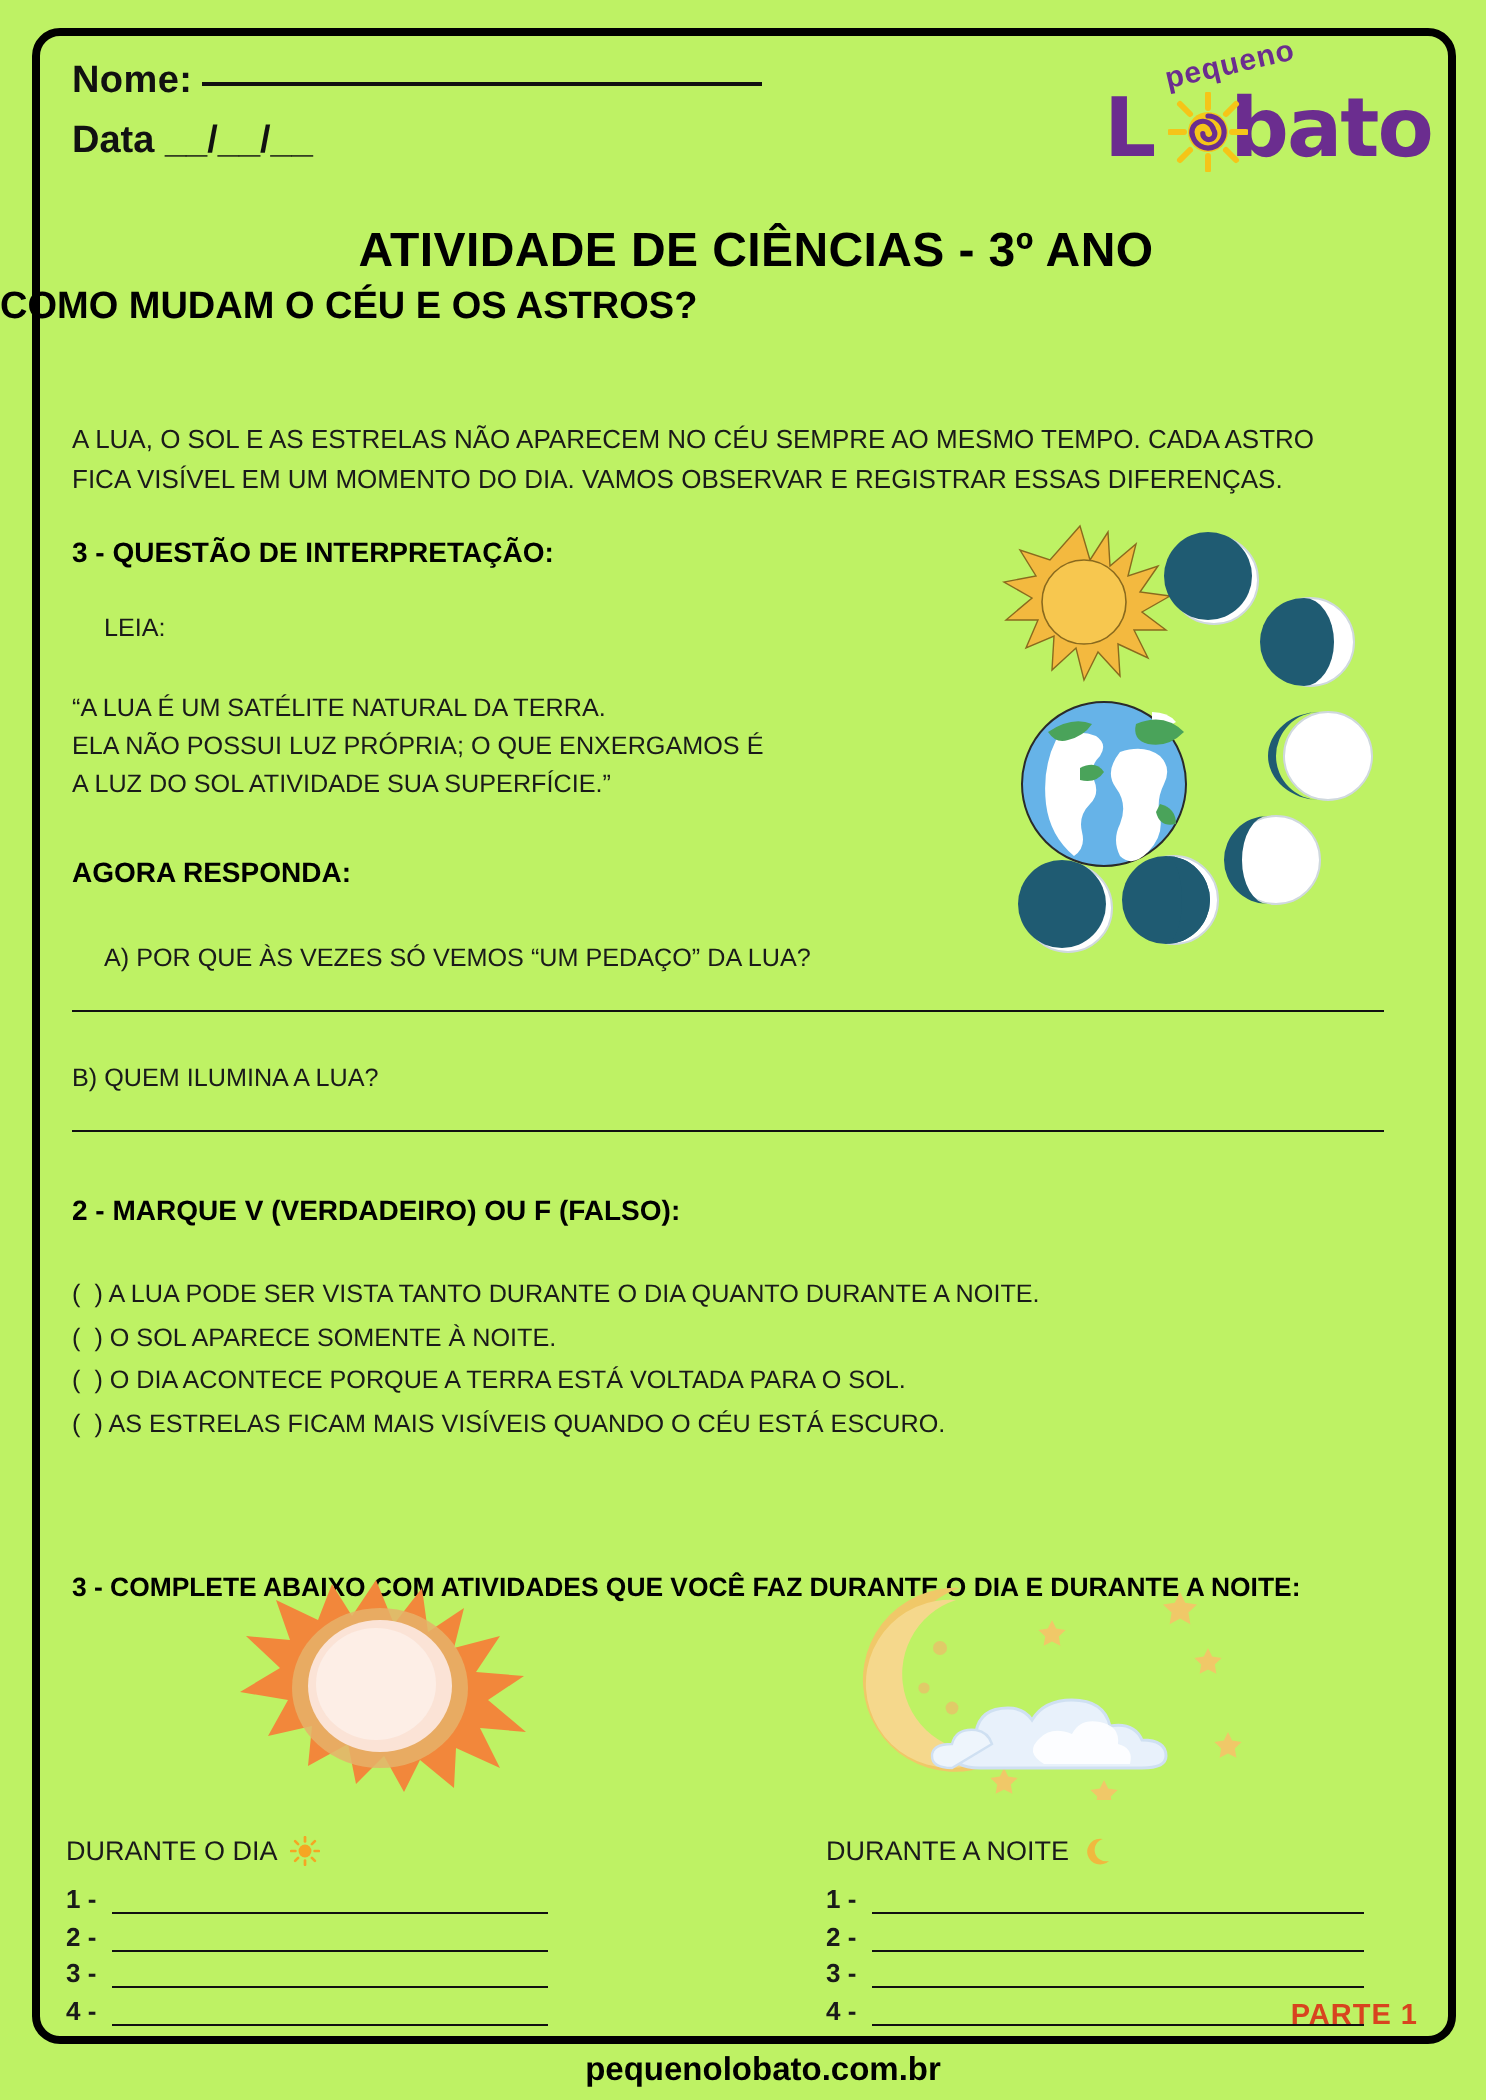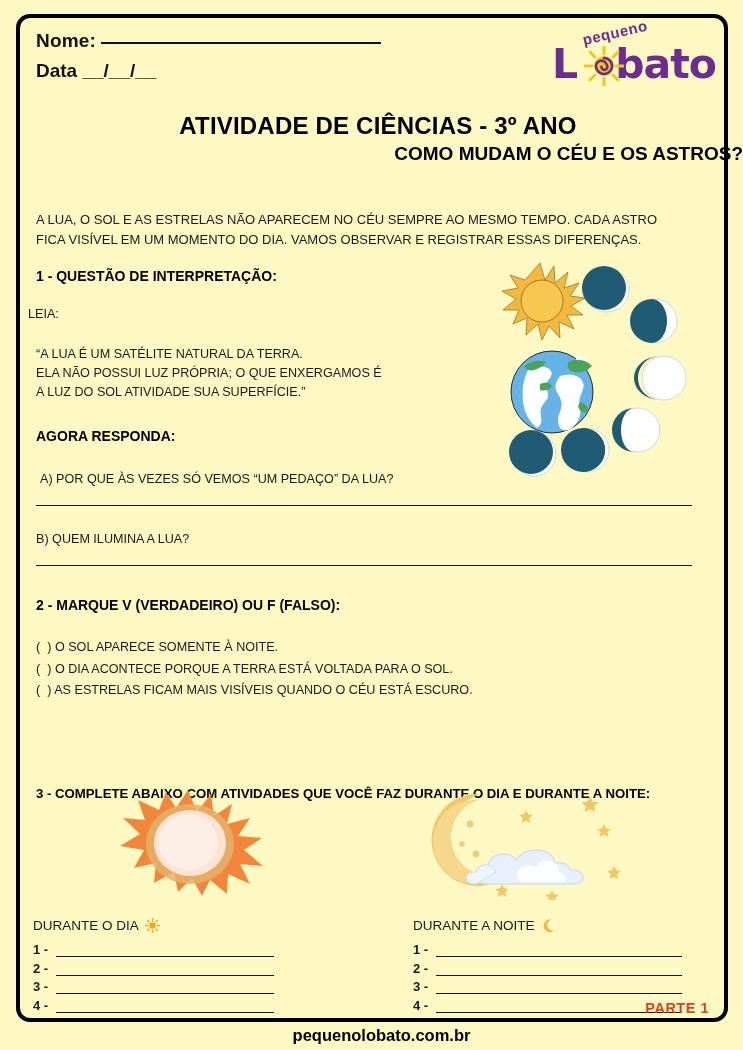--- a/index.html
+++ b/index.html
@@ -5,21 +5,21 @@
   * { box-sizing: border-box; margin: 0; padding: 0; }
   html, body {
     width: 743px; height: 1050px;
     background: #ffffff;
     font-family: "Liberation Sans", sans-serif;
     overflow: hidden;
   }
   .page {
     position: relative;
     width: 743px; height: 1050px;
-    background: #fef9c3;
+    background: #bef264;
   }
   .sheet-border {
     position: absolute;
     left: 16px; top: 14px;
     width: 712px; height: 1008px;
     border: 4px solid #000;
     border-radius: 14px;
   }
 
   
@@ -55,38 +55,38 @@
   
   .title-main {
     position: absolute; left: 0; right: 0; top: 112px;
     text-align: center; font-size: 24px; font-weight: bold;
     color: #000; letter-spacing: .2px;
     font-family: "Liberation Sans", sans-serif;
     padding-left: 13px;
   }
   .title-sub {
     position: absolute; left: 0; right: 0; top: 143px;
-    text-align: right; font-size: 19px; font-weight: bold; color: #000;
+    text-align: left; font-size: 19px; font-weight: bold; color: #000;
   }
 
   
   .intro {
     position: absolute; left: 36px; top: 210px; width: 650px;
     font-size: 13px; color: #1a1a1a; line-height: 1.55;
   }
   .q-head {
     position: absolute; font-size: 14px; font-weight: bold; color: #000;
   }
   .p-txt { position: absolute; font-size: 12.6px; color: #1a1a1a; line-height: 1.5; }
 
   .q1 { left: 36px; top: 268px; }
-  .leia { left: 28px; top: 305px; }
+  .leia { left: 52px; top: 305px; }
   .quote { left: 36px; top: 345px; width: 430px; }
   .agora { left: 36px; top: 428px; }
-  .qa { left: 40px; top: 470px; }
+  .qa { left: 52px; top: 470px; }
   .qb { left: 36px; top: 530px; }
   .ansline {
     position: absolute; left: 36px; width: 656px;
     border-bottom: 1.6px solid #111;
   }
   .ansline.a { top: 505px; }
   .ansline.b { top: 565px; }
 
   .q2 { left: 36px; top: 597px; }
   .tf-list { position: absolute; left: 36px; top: 637px; font-size: 12.6px; color: #1a1a1a; }
@@ -151,21 +151,21 @@
       </g>
       <path d="M20 12 a8 8 0 1 1 -7.5 10.6 a5.5 5.5 0 1 1 10.3 -3.6 a3 3 0 1 1 -5.4 1.8" fill="none" stroke="#6b2d8f" stroke-width="2.6" stroke-linecap="round"></path>
     </svg>
   </div>
 
   <div class="title-main">ATIVIDADE DE CIÊNCIAS - 3º ANO</div>
   <div class="title-sub">COMO MUDAM O CÉU E OS ASTROS?</div>
 
   <div class="intro">A LUA, O SOL E AS ESTRELAS NÃO APARECEM NO CÉU SEMPRE AO MESMO TEMPO. CADA ASTRO FICA VISÍVEL EM UM MOMENTO DO DIA. VAMOS OBSERVAR E REGISTRAR ESSAS DIFERENÇAS.</div>
 
-  <div class="q-head q1">1 - QUESTÃO DE INTERPRETAÇÃO:</div>
+  <div class="q-head q1">3 - QUESTÃO DE INTERPRETAÇÃO:</div>
   <div class="p-txt leia">LEIA:</div>
   <div class="p-txt quote">
     <div>“A LUA É UM SATÉLITE NATURAL DA TERRA.</div>
     <div>ELA NÃO POSSUI LUZ PRÓPRIA; O QUE ENXERGAMOS É</div>
     <div>A LUZ DO SOL ATIVIDADE SUA SUPERFÍCIE.”</div>
   </div>
   <div class="q-head agora">AGORA RESPONDA:</div>
   <div class="p-txt qa">A) POR QUE ÀS VEZES SÓ VEMOS “UM PEDAÇO” DA LUA?</div>
   <div class="ansline a"></div>
   <div class="p-txt qb">B) QUEM ILUMINA A LUA?</div>
@@ -219,20 +219,21 @@
       </g>
       <g>
         <circle cx="37" cy="196" r="22" fill="#ffffff" stroke="#cfd8de" stroke-width="1"></circle>
         <circle cx="34" cy="194" r="22" fill="#1f5b72"></circle>
       </g>
     </g>
   </svg>
 
   <div class="q-head q2">2 - MARQUE V (VERDADEIRO) OU F (FALSO):</div>
   <div class="tf-list">
+    <div>(  ) A LUA PODE SER VISTA TANTO DURANTE O DIA QUANTO DURANTE A NOITE.</div>
     <div>(  ) O SOL APARECE SOMENTE À NOITE.</div>
     <div>(  ) O DIA ACONTECE PORQUE A TERRA ESTÁ VOLTADA PARA O SOL.</div>
     <div>(  ) AS ESTRELAS FICAM MAIS VISÍVEIS QUANDO O CÉU ESTÁ ESCURO.</div>
   </div>
 
   <div class="q-head q3">3 - COMPLETE ABAIXO COM ATIVIDADES QUE VOCÊ FAZ DURANTE O DIA E DURANTE A NOITE:</div>
 
   <svg class="sun-pic" viewBox="0 0 186 108">
     <path d="M90 2 L99 24 L113 6 L116 28 L134 16 L129 36 L152 30 L140 48 L164 50 L146 62 L165 78 L142 76 L152 96 L130 86 L129 106 L112 92 L104 108 L94 90 L80 104 L76 84 L56 95 L58 75 L36 80 L46 62 L22 58 L42 46 L25 30 L47 32 L40 12 L61 22 L68 4 L78 20 Z" fill="#f2873b"></path>
     <ellipse cx="92" cy="56" rx="44" ry="40" fill="#e6b26a" opacity="0.85"></ellipse>

